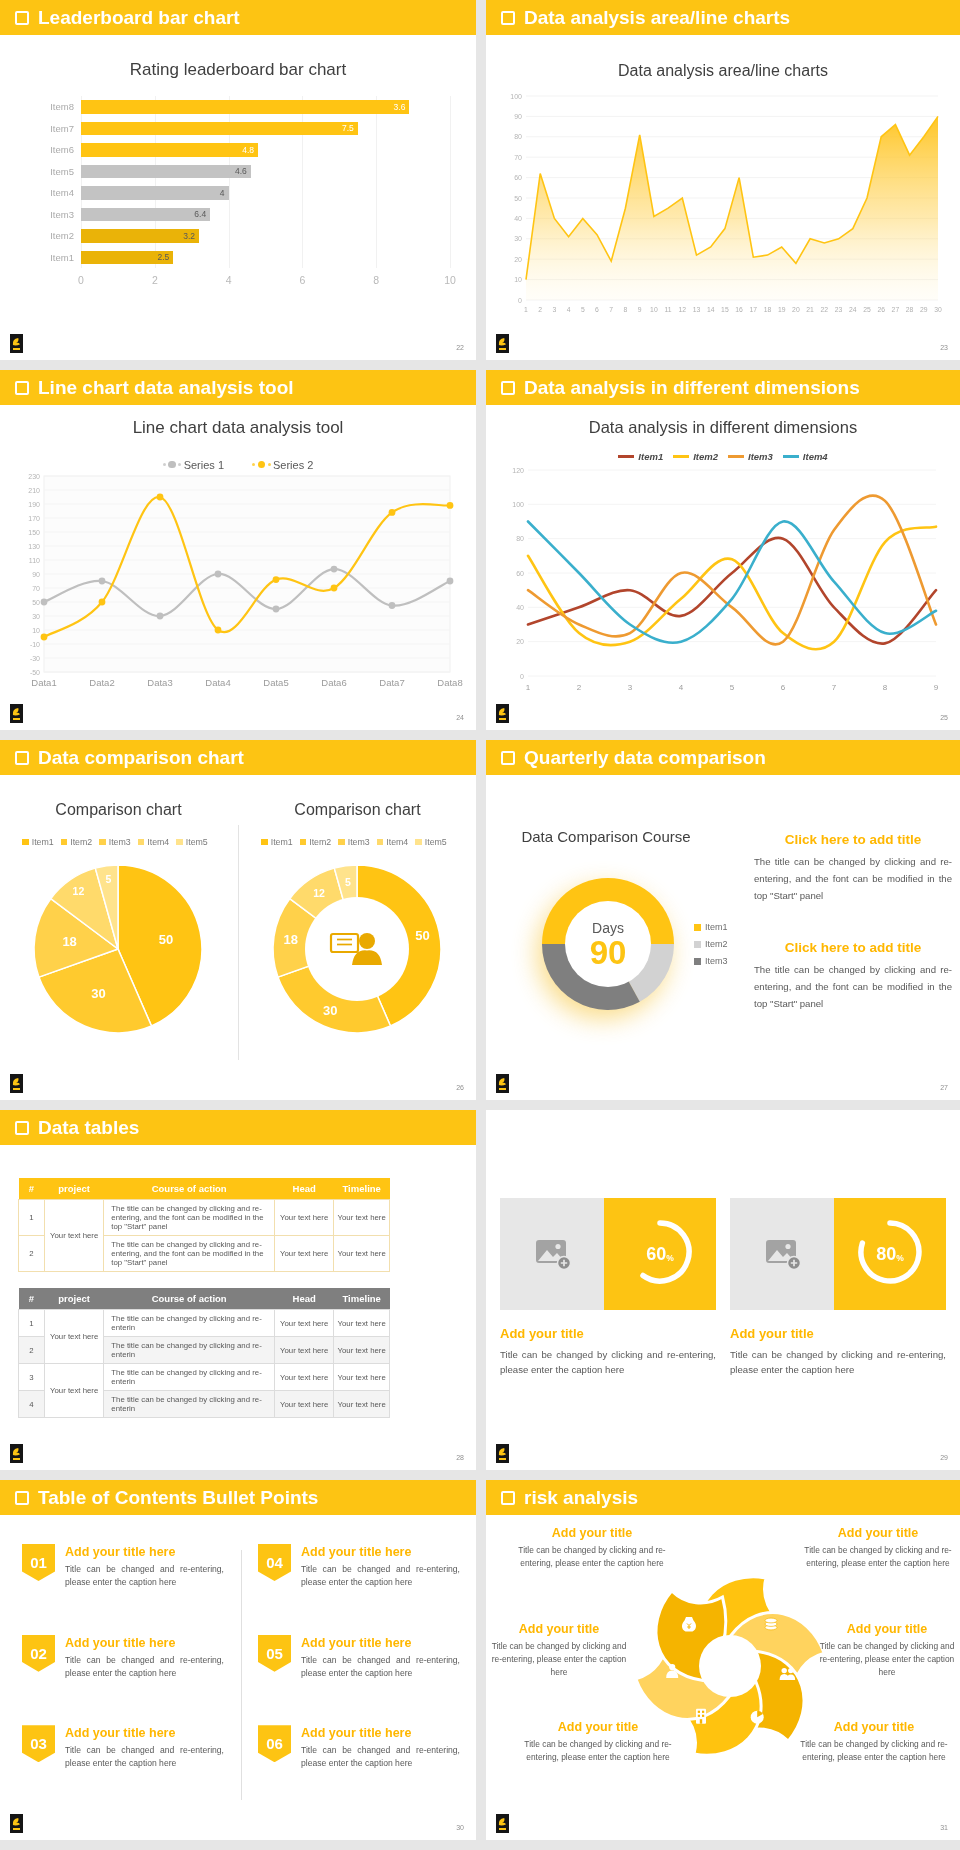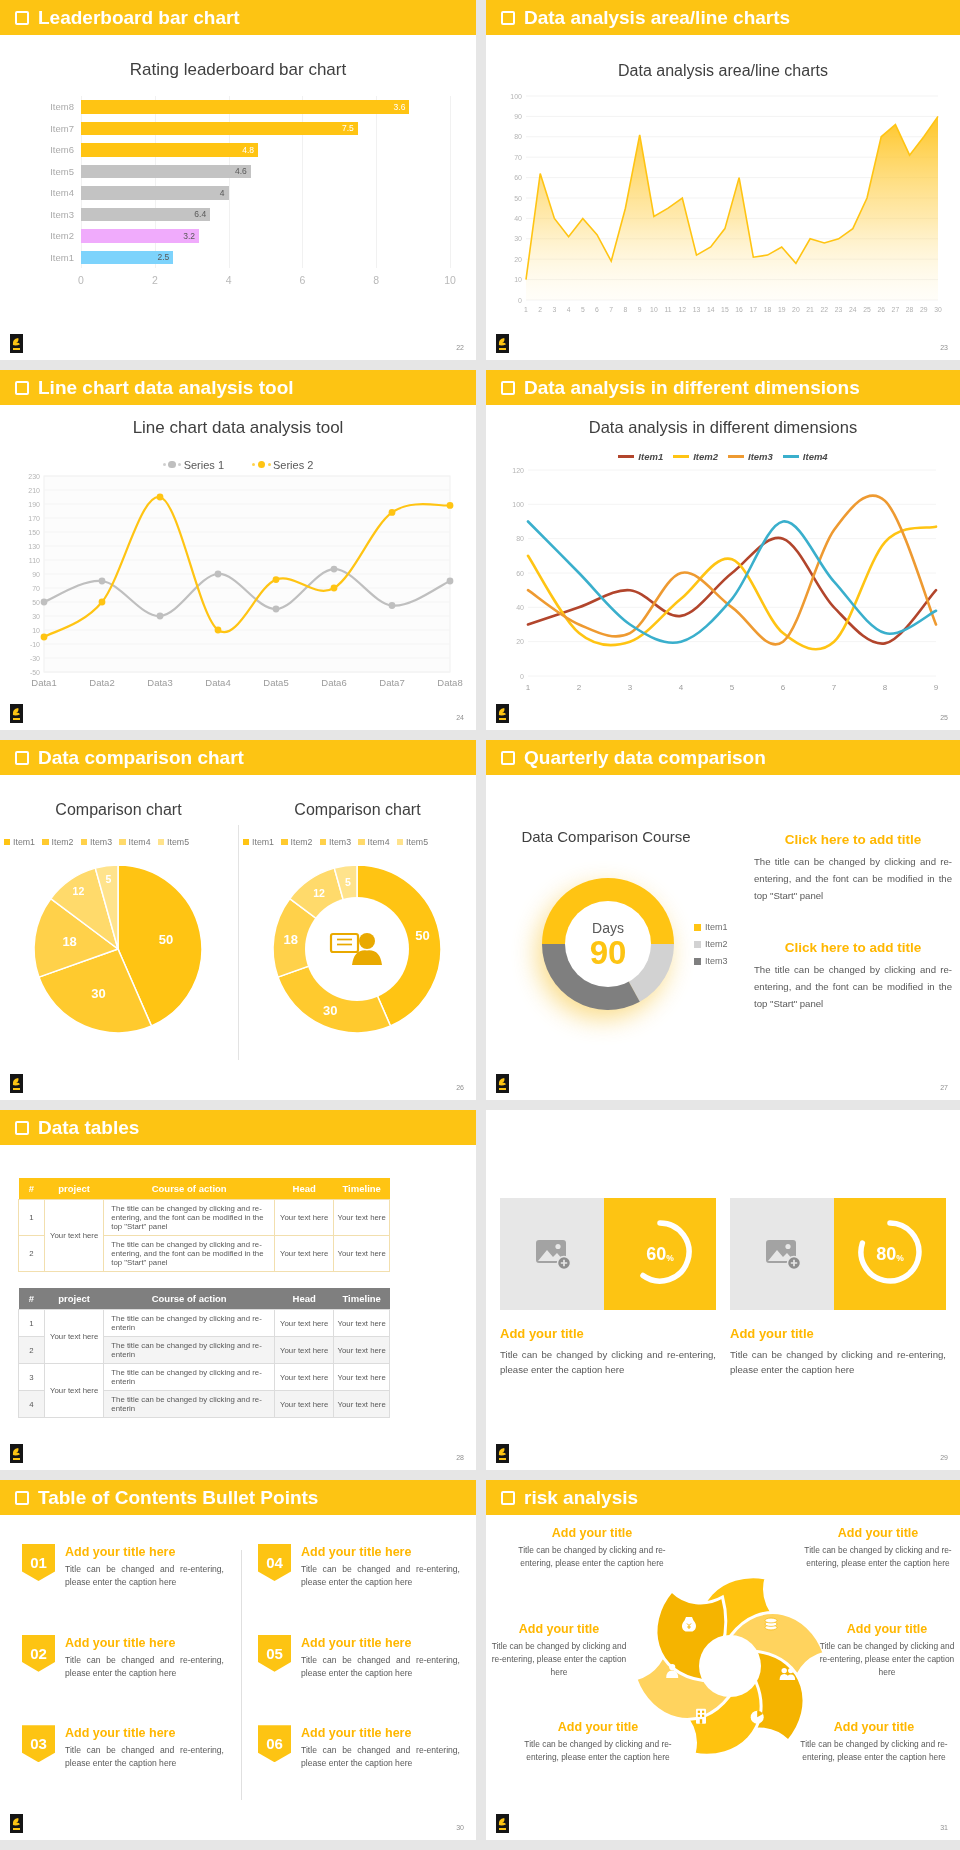--- a/index.html
+++ b/index.html
@@ -39,21 +39,21 @@
   .s4t{top:48px;font-size:16.5px;}
   #m-lg4{top:74px;font-style:italic;}
   .l4{font-size:9.5px;color:#4a4a4a;display:inline-flex;align-items:center;gap:4px;margin:0 5px;font-weight:bold;}
   .l4 i{width:16px;height:2.6px;display:inline-block;}
   #m-line4{position:absolute;left:12px;top:92px;}
   
   .half{position:absolute;top:35px;bottom:0;width:237px;}
   .half.rt{left:239px;}
   .vdiv{position:absolute;left:238px;top:85px;bottom:40px;width:1px;background:#E3E3E3;}
   .h5t{position:absolute;left:0;right:0;top:26px;text-align:center;font-size:16px;color:#3F3F3F;}
-  .lg5{position:absolute;left:0;right:7px;top:56px;text-align:left;}
+  .lg5{position:absolute;left:0;right:7px;top:56px;text-align:center;}
   .l5{font-size:8.8px;color:#7A7A7A;display:inline-flex;align-items:center;gap:3px;margin:0 3.5px;}
   .l5 i{width:6.5px;height:6.5px;display:inline-block;}
   .pmount{position:absolute;left:28px;top:84px;}
   
   .q-title{position:absolute;left:5px;top:88px;width:230px;text-align:center;font-size:15px;color:#3F3F3F;}
   #m-q{position:absolute;left:40px;top:122px;filter:drop-shadow(-5px 9px 12px rgba(244,180,0,.45));}
   .q-center{position:absolute;left:40px;top:122px;width:164px;height:164px;display:flex;flex-direction:column;align-items:center;justify-content:center;pointer-events:none;}
   .q-days{font-size:14px;color:#595959;}
   .q-90{font-size:33px;font-weight:bold;color:#FDC413;line-height:1;}
   #m-lg6{position:absolute;left:208px;top:182px;}
@@ -169,29 +169,29 @@
             <span class="hlab">Item3</span>
             <span class="htrack">
               <span class="hfill" style="width:35%;background:#C3C3C3">
                 <b style="color:#595959">6.4</b>
               </span>
             </span>
           </div>
           <div class="hrow">
             <span class="hlab">Item2</span>
             <span class="htrack">
-              <span class="hfill" style="width:32%;background:#f0abfc">
+              <span class="hfill" style="width:32%;background:#eab308">
                 <b style="color:#595959">3.2</b>
               </span>
             </span>
           </div>
           <div class="hrow">
             <span class="hlab">Item1</span>
             <span class="htrack">
-              <span class="hfill" style="width:25%;background:#7dd3fc">
+              <span class="hfill" style="width:25%;background:#eab308">
                 <b style="color:#595959">2.5</b>
               </span>
             </span>
           </div>
         </div>
         <div class="haxis">
           <span style="left:0%">0</span>
           <span style="left:20%">2</span>
           <span style="left:40%">4</span>
           <span style="left:60%">6</span>

